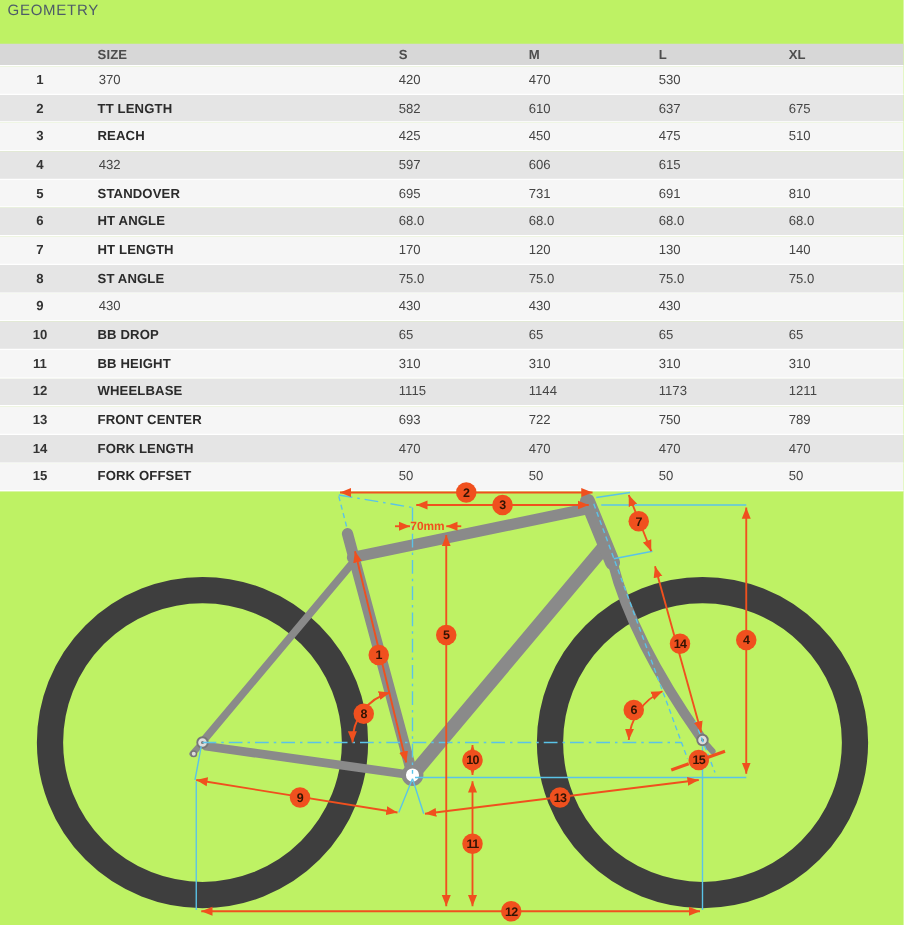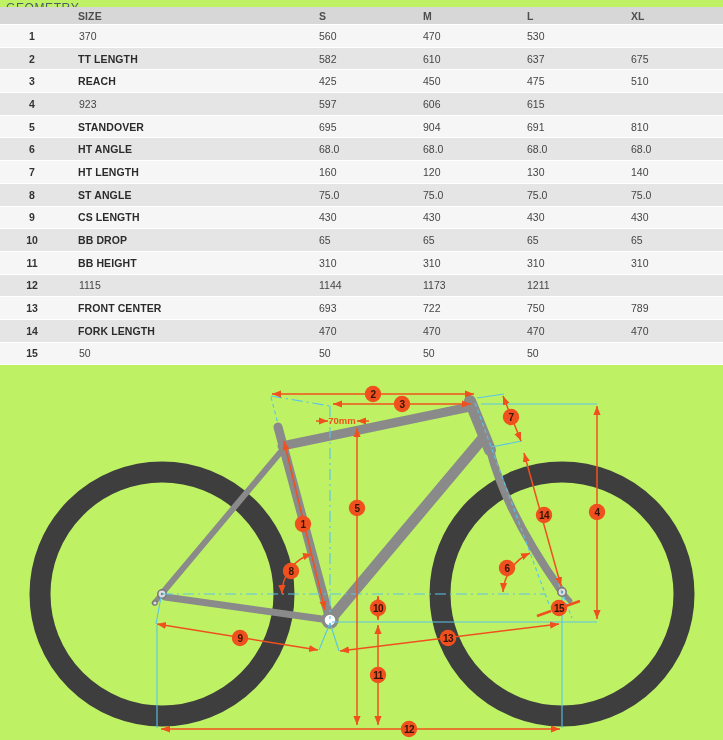--- a/index.html
+++ b/index.html
@@ -1,20 +1,20 @@
 <!DOCTYPE html>
 <html><head>
 <meta charset="utf-8">
 <style>
   html,body{margin:0;padding:0;background:#fff;}
   body{font-family:"Liberation Sans",sans-serif;}
   .app{position:relative;width:723px;height:740px;background:#bef264;overflow:hidden;}
   .title{position:absolute;top:1px;left:6px;font-size:12px;font-weight:400;
          color:#4e5c68;letter-spacing:.6px;}
-  .geo-table{position:absolute;top:7px;left:0;width:723px;}
+  .geo-table{position:absolute;top:35px;left:0;width:723px;}
   .trow{display:grid;grid-template-columns:64px 240px 104px 104px 104px 1fr;
         align-items:center;height:22.7px;box-sizing:border-box;
         font-size:10.5px;border-bottom:1px solid #fff;}
   .trow.head{height:18px;background:#d7d7d7;}
   .trow.odd{background:#f6f6f6;}
   .trow.even{background:#e5e5e5;}
   .c{white-space:nowrap;overflow:hidden;}
   .c.num{text-align:center;font-weight:700;color:#333;}
   .c.name{font-weight:700;color:#2b2b2b;letter-spacing:.1px;padding-left:14px;}
   .c.val{color:#454545;padding-left:15px;}
@@ -45,21 +45,21 @@
         <div class="c num"></div>
         <div class="c name">SIZE</div>
         <div class="c val">S</div>
         <div class="c val">M</div>
         <div class="c val">L</div>
         <div class="c val">XL</div>
       </div>
       <div class="trow odd">
         <div class="c num">1</div>
         <div class="c val">370</div>
-        <div class="c val">560</div>
+        <div class="c val">420</div>
         <div class="c val">470</div>
         <div class="c val">530</div>
       </div>
       <div class="trow even">
         <div class="c num">2</div>
         <div class="c name">TT LENGTH</div>
         <div class="c val">582</div>
         <div class="c val">610</div>
         <div class="c val">637</div>
         <div class="c val">675</div>
@@ -67,60 +67,59 @@
       <div class="trow odd">
         <div class="c num">3</div>
         <div class="c name">REACH</div>
         <div class="c val">425</div>
         <div class="c val">450</div>
         <div class="c val">475</div>
         <div class="c val">510</div>
       </div>
       <div class="trow even">
         <div class="c num">4</div>
-        <div class="c val">923</div>
+        <div class="c val">432</div>
         <div class="c val">597</div>
         <div class="c val">606</div>
         <div class="c val">615</div>
       </div>
       <div class="trow odd">
         <div class="c num">5</div>
         <div class="c name">STANDOVER</div>
         <div class="c val">695</div>
-        <div class="c val">904</div>
+        <div class="c val">731</div>
         <div class="c val">691</div>
         <div class="c val">810</div>
       </div>
       <div class="trow even">
         <div class="c num">6</div>
         <div class="c name">HT ANGLE</div>
         <div class="c val">68.0</div>
         <div class="c val">68.0</div>
         <div class="c val">68.0</div>
         <div class="c val">68.0</div>
       </div>
       <div class="trow odd">
         <div class="c num">7</div>
         <div class="c name">HT LENGTH</div>
-        <div class="c val">160</div>
+        <div class="c val">170</div>
         <div class="c val">120</div>
         <div class="c val">130</div>
         <div class="c val">140</div>
       </div>
       <div class="trow even">
         <div class="c num">8</div>
         <div class="c name">ST ANGLE</div>
         <div class="c val">75.0</div>
         <div class="c val">75.0</div>
         <div class="c val">75.0</div>
         <div class="c val">75.0</div>
       </div>
       <div class="trow odd">
         <div class="c num">9</div>
-        <div class="c name">CS LENGTH</div>
         <div class="c val">430</div>
         <div class="c val">430</div>
         <div class="c val">430</div>
         <div class="c val">430</div>
       </div>
       <div class="trow even">
         <div class="c num">10</div>
         <div class="c name">BB DROP</div>
         <div class="c val">65</div>
         <div class="c val">65</div>
@@ -130,20 +129,21 @@
       <div class="trow odd">
         <div class="c num">11</div>
         <div class="c name">BB HEIGHT</div>
         <div class="c val">310</div>
         <div class="c val">310</div>
         <div class="c val">310</div>
         <div class="c val">310</div>
       </div>
       <div class="trow even">
         <div class="c num">12</div>
+        <div class="c name">WHEELBASE</div>
         <div class="c val">1115</div>
         <div class="c val">1144</div>
         <div class="c val">1173</div>
         <div class="c val">1211</div>
       </div>
       <div class="trow odd">
         <div class="c num">13</div>
         <div class="c name">FRONT CENTER</div>
         <div class="c val">693</div>
         <div class="c val">722</div>
@@ -153,20 +153,21 @@
       <div class="trow even">
         <div class="c num">14</div>
         <div class="c name">FORK LENGTH</div>
         <div class="c val">470</div>
         <div class="c val">470</div>
         <div class="c val">470</div>
         <div class="c val">470</div>
       </div>
       <div class="trow odd">
         <div class="c num">15</div>
+        <div class="c name">FORK OFFSET</div>
         <div class="c val">50</div>
         <div class="c val">50</div>
         <div class="c val">50</div>
         <div class="c val">50</div>
       </div>
     </div>
 
   <div class="diagram">
     <svg width="723" height="363" viewBox="0 377 723 363" xmlns="http://www.w3.org/2000/svg">
       <defs>

